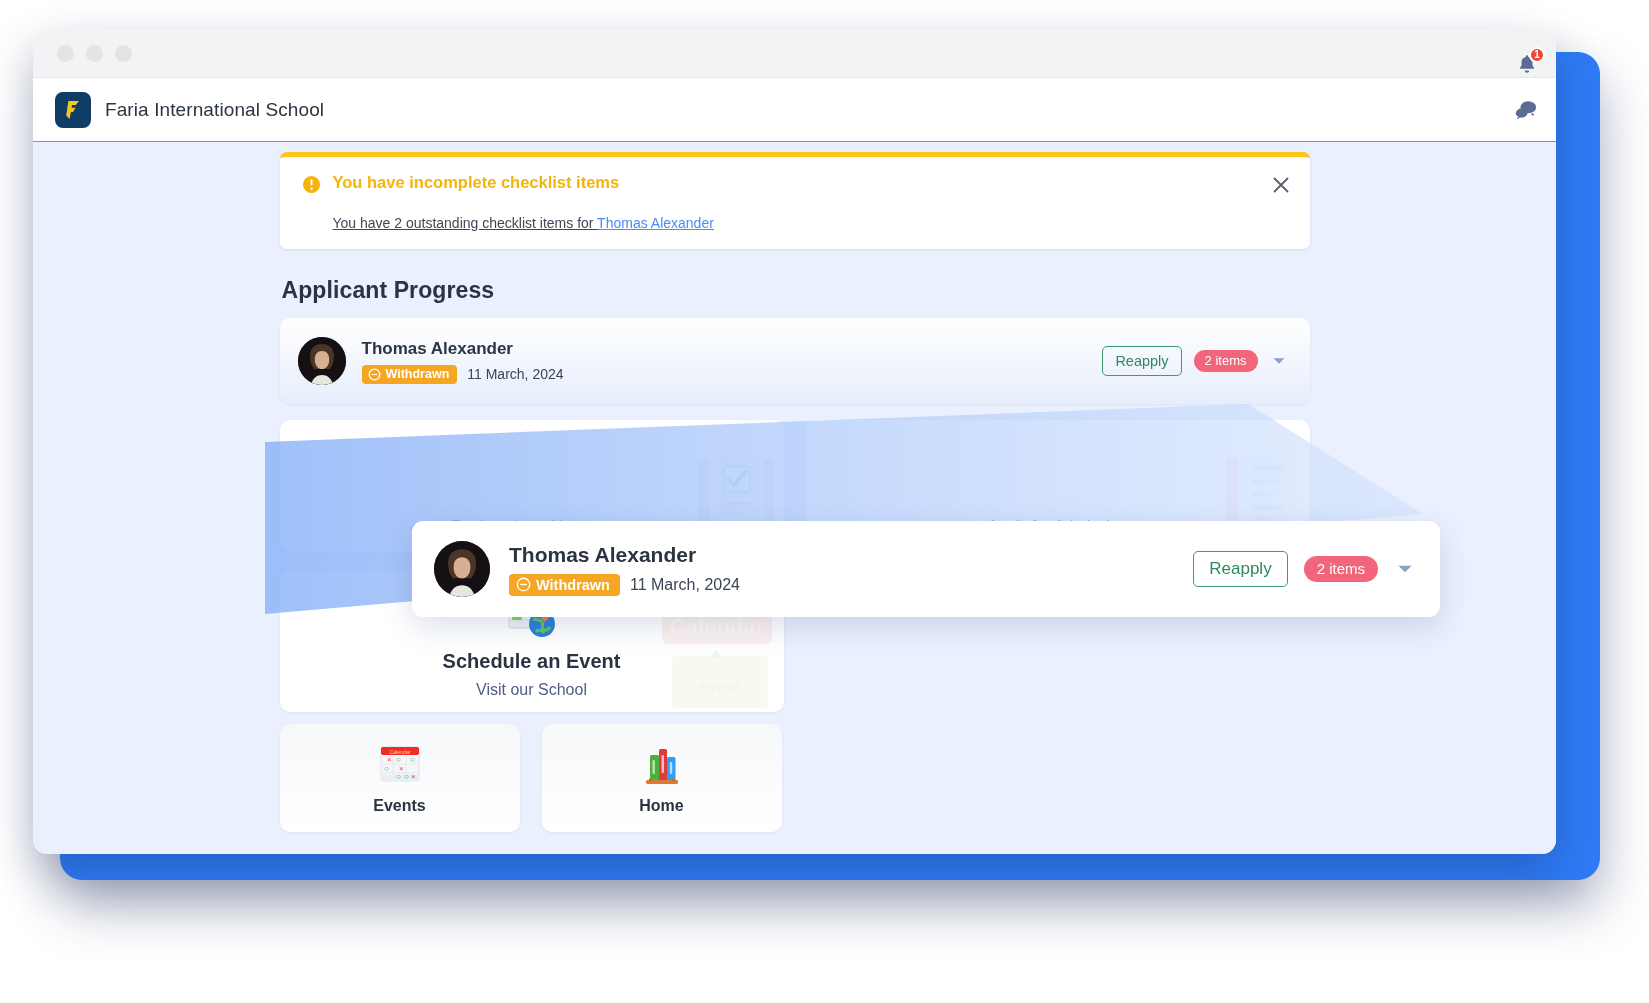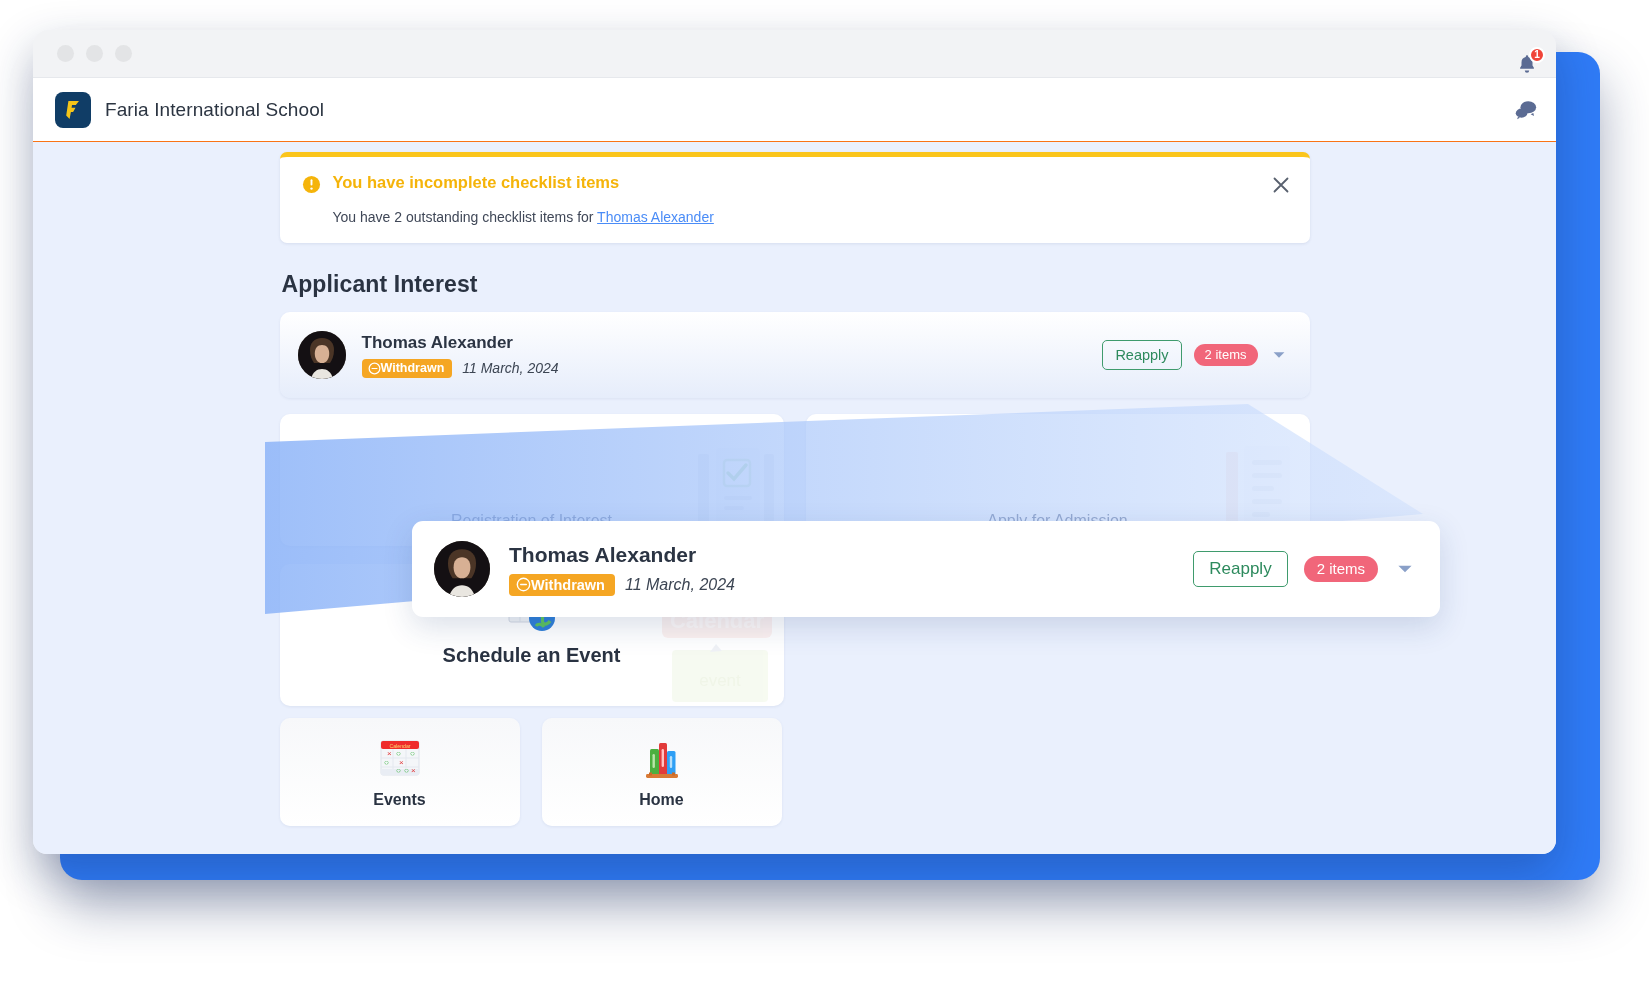--- a/index.html
+++ b/index.html
@@ -160,23 +160,24 @@
   .alert-icon {
     flex: none; margin-top: 2px;
   }
   .alert-title {
     color: #f5b40a;
     font-size: 16.5px;
     font-weight: bold;
     line-height: 1.2;
   }
   .alert-sub {
-    margin-top: 16px;
+    margin-top: 22px;
     font-size: 14px;
     color: #3f4757;
+    text-decoration: underline;
   }
   .alert-sub .lnk { color: #4a8cf7; }
   .alert-close {
     position: absolute; right: 18px; top: 17px;
     width: 22px; height: 22px; cursor: pointer;
     color: #58606e;
   }
 
   
   .section-title {
@@ -208,30 +209,30 @@
   .ap-info { margin-left: 16px; }
   .ap-name {
     font-size: 17px; font-weight: bold; color: #2b3443;
     line-height: 1.25;
   }
   .ap-meta {
     display: flex; align-items: center; gap: 10px;
     margin-top: 6px;
   }
   .pill-withdrawn {
-    display: inline-flex; align-items: center; 
+    display: inline-flex; align-items: center; gap: 5px;
     background: #f5a623;
     color: #fff;
     border-radius: 4px;
     font-size: 12.5px;
     font-weight: bold;
     padding: 2.5px 8px 3px 6px;
     line-height: 1;
   }
-  .ap-date { font-size: 14px; color: #3c4553; font-style: italic; }
+  .ap-date { font-size: 14px; color: #3c4553; }
 
   .ap-actions {
     margin-left: auto;
     display: flex; align-items: center; gap: 12px;
   }
   .btn-reapply {
     border: 1px solid #3f9b6d;
     color: #2d8a5d;
     background: transparent;
     border-radius: 5px;
@@ -444,21 +445,21 @@
               <span>You have 2 outstanding checklist items for </span><a class="lnk" href="#">Thomas Alexander</a>
             </div>
           </div>
           <span class="alert-close">
             <svg width="22" height="22" viewBox="0 0 22 22" stroke="currentColor" stroke-width="1.8" fill="none" stroke-linecap="round">
               <path d="M4.5 4.5l13 13M17.5 4.5l-13 13"></path>
             </svg>
           </span>
         </div>
 
-        <div class="section-title">Applicant Interest</div>
+        <div class="section-title">Applicant Progress</div>
 
         <div class="applicant-card">
           <span class="ap-avatar">
             <svg class="face" viewBox="0 0 48 48">
               <rect width="48" height="48" fill="#141013"></rect>
               <path d="M24 7c8 0 12 5 12 12 0 6-2 10-4 13H16c-2-3-4-7-4-13C12 12 16 7 24 7z" fill="#4b3526"></path>
               <path d="M24 14c4.6 0 7.2 3.2 7.2 8.4S28.6 32 24 32s-7.2-4.4-7.2-9.6S19.4 14 24 14z" fill="#d7b094"></path>
               <path d="M13 48c1.5-7 6-10 11-10s9.5 3 11 10z" fill="#e9e6e0"></path>
             </svg>
           </span>
@@ -528,20 +529,21 @@
               <rect x="7" y="19" width="10" height="13" rx="1.5" fill="#7ed957"></rect>
               <path d="M9 25l2 2 4-4" stroke="#fff" stroke-width="1.8" fill="none" stroke-linecap="round"></path>
               <circle cx="37" cy="36" r="13" fill="#2f7fd8"></circle>
               <path d="M28 31c4 1 7 0 9 3s-1 5 1 7 5 1 7-2" stroke="#5ec45e" stroke-width="3.2" fill="none"></path>
               <path d="M31 44c2-3 6-2 8 1" stroke="#5ec45e" stroke-width="3" fill="none"></path>
               <path d="M40 15c4 0 7 3 7 7 0 5-7 12-7 12s-7-7-7-12c0-4 3-7 7-7z" fill="#ff7b45"></path>
               <circle cx="40" cy="22" r="2.8" fill="#fff"></circle>
             </svg>
           </div>
           <div class="ev-title">Schedule an Event</div>
+          <div class="ev-sub">Visit our School</div>
           <span class="ev-art">
             <svg width="130" height="110" viewBox="0 0 130 110">
               <rect x="8" y="8" width="110" height="34" rx="6" fill="#f8d2cd"></rect>
               <text x="63" y="32" font-size="22" font-weight="bold" fill="#fdeeea" text-anchor="middle" font-family="Liberation Sans, sans-serif">Calendar</text>
               <rect x="18" y="54" width="96" height="52" rx="4" fill="#e3f0d2"></rect>
               <path d="M62 48l6 7-12 1z" fill="#cfd7e4"></path>
               <text x="66" y="90" font-size="17" fill="#cfe0b4" text-anchor="middle" font-family="Liberation Sans, sans-serif">event</text>
             </svg>
           </span>
         </div>

